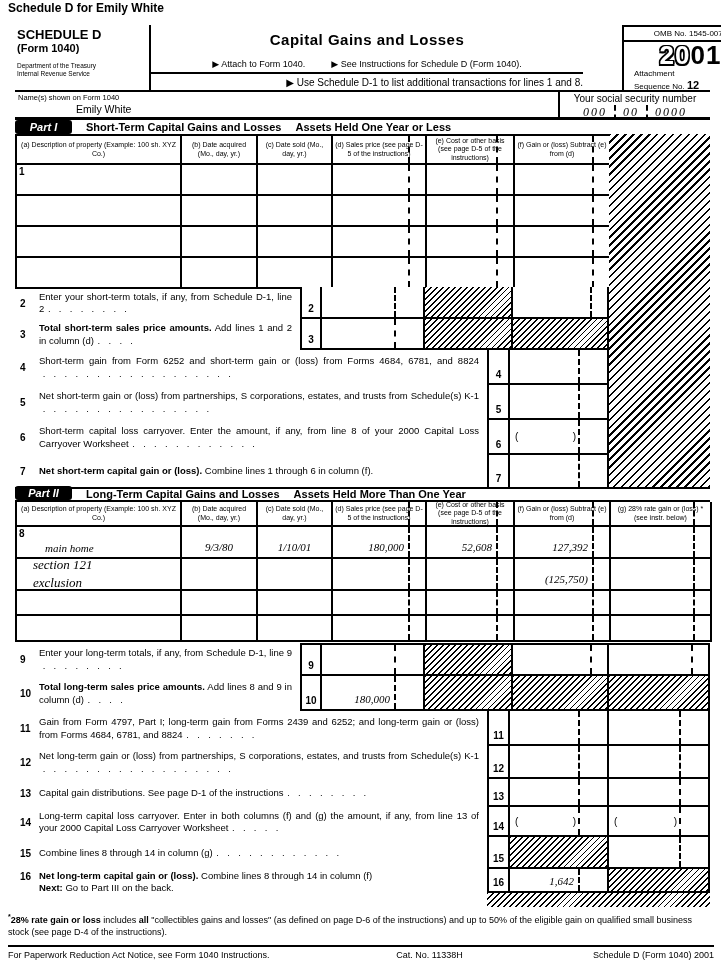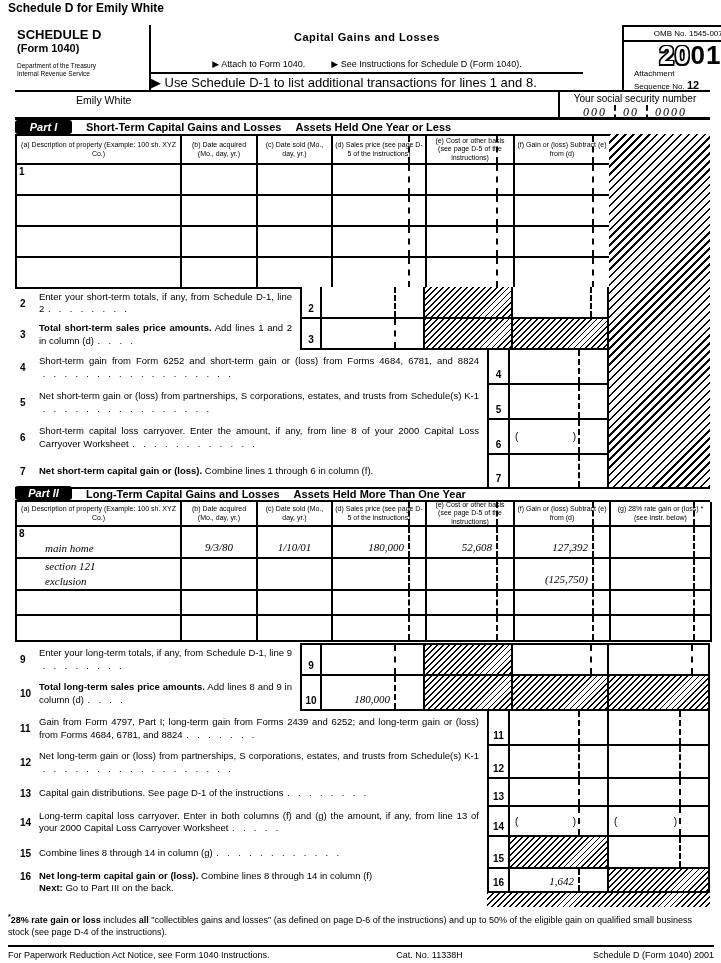--- a/index.html
+++ b/index.html
@@ -37,23 +37,23 @@
   .hatch-big{background-image:repeating-linear-gradient(135deg,#000 0 1.7px,#fff 1.7px 5.6px);}
 
   
   #page-title{position:absolute;left:8px;top:1px;font-size:12px;font-weight:bold;}
   #hdr{left:15px;top:25px;width:695px;height:65px;display:flex;}
   #hdr-left{width:130px;flex:none;padding:3px 2px 0 2px;}
   #hdr-left .sch{font-size:13px;font-weight:bold;line-height:1.1;}
   #hdr-left .frm{font-size:11px;font-weight:bold;}
   #hdr-left .dept{font-size:6.5px;line-height:1.25;margin-top:8px;}
   #hdr-center{width:432px;flex:none;border-left:2px solid #000;display:flex;flex-direction:column;}
-  #hdr-center .t{font-size:11px;font-weight:bold;text-align:center;letter-spacing:.5px;padding-top:6px;height:24px;}
+  #hdr-center .t{font-size:15px;font-weight:bold;text-align:center;letter-spacing:.5px;padding-top:6px;height:24px;}
   #hdr-center .i1{display:flex;justify-content:center;gap:26px;font-size:9px;align-items:center;height:17px;border-bottom:2px solid #000;}
-  #hdr-center .i2{display:flex;justify-content:flex-start;font-size:13px;align-items:center;flex:1;}
+  #hdr-center .i2{display:flex;justify-content:flex-end;font-size:10px;align-items:center;flex:1;}
   #hdr-right{width:133px;flex:none;border-left:2px solid #000;border-top:2px solid #000;display:flex;flex-direction:column;margin-left:39px;}
   #hdr-right .omb{font-size:8px;text-align:center;padding:2px 0;border-bottom:2px solid #000;}
   #hdr-right .yr{font-size:26px;font-weight:bold;text-align:center;line-height:1;letter-spacing:1px;}
   #hdr-right .yr .outline{color:#fff;text-shadow:-1.5px -1.5px 0 #000,1.5px -1.5px 0 #000,-1.5px 1.5px 0 #000,1.5px 1.5px 0 #000,-1.5px 0 0 #000,1.5px 0 0 #000,0 -1.5px 0 #000,0 1.5px 0 #000;}
   #hdr-right .att{font-size:8px;padding-left:10px;line-height:1.25;margin-top:1px;}
   #hdr-right .att .no{font-size:11px;font-weight:bold;}
 
   #name-row{left:15px;top:90px;width:695px;height:30px;border-top:2px solid #000;border-bottom:3px solid #000;display:flex;background:#fff;}
   #name-left{flex:1;padding:1px 0 0 3px;}
   #name-left .lab{font-size:7.5px;}
@@ -107,20 +107,21 @@
       <div class="att">
         <span>Attachment</span><br>
         <span>Sequence No.</span>
         <span class="no">12</span>
       </div>
     </div>
   </div>
 
   <div id="name-row" class="abs">
     <div id="name-left">
+      <div class="lab">Name(s) shown on Form 1040</div>
       <div class="val">Emily White</div>
     </div>
     <div id="name-right">
       <div class="lab">Your social security number</div>
       <div class="ssn">
         <span>000</span>
         <span class="mid">00</span>
         <span>0000</span>
       </div>
     </div>
@@ -241,21 +242,21 @@
       <span style="font-weight:bold;font-size:10px;padding:1px 0 0 2px;">8</span>
       <span style="margin-top:auto;padding:0 0 3px 28px;font-style:italic;font-family:'Liberation Serif',serif;font-size:11px;">main home</span>
     </div>
     <div class="c ctr">9/3/80</div>
     <div class="c ctr">1/10/01</div>
     <div class="c cents amt">180,000</div>
     <div class="c cents amt">52,608</div>
     <div class="c cents amt">127,392</div>
     <div class="c cents amt"></div>
 
-    <div class="c" style="display:flex;align-items:center;padding-left:28px;font-style:italic;font-family:'Liberation Serif',serif;font-size:11px;white-space:pre-line;line-height:1.35;">section 121
+    <div class="c" style="display:flex;align-items:center;padding-left:16px;font-style:italic;font-family:'Liberation Serif',serif;font-size:13px;white-space:pre-line;line-height:1.35;">section 121
 exclusion</div>
     <div class="c ctr"></div>
     <div class="c ctr"></div>
     <div class="c cents amt"></div>
     <div class="c cents amt"></div>
     <div class="c cents amt">(125,750)</div>
     <div class="c cents amt"></div>
 
     <div class="c"></div>
     <div class="c"></div>

